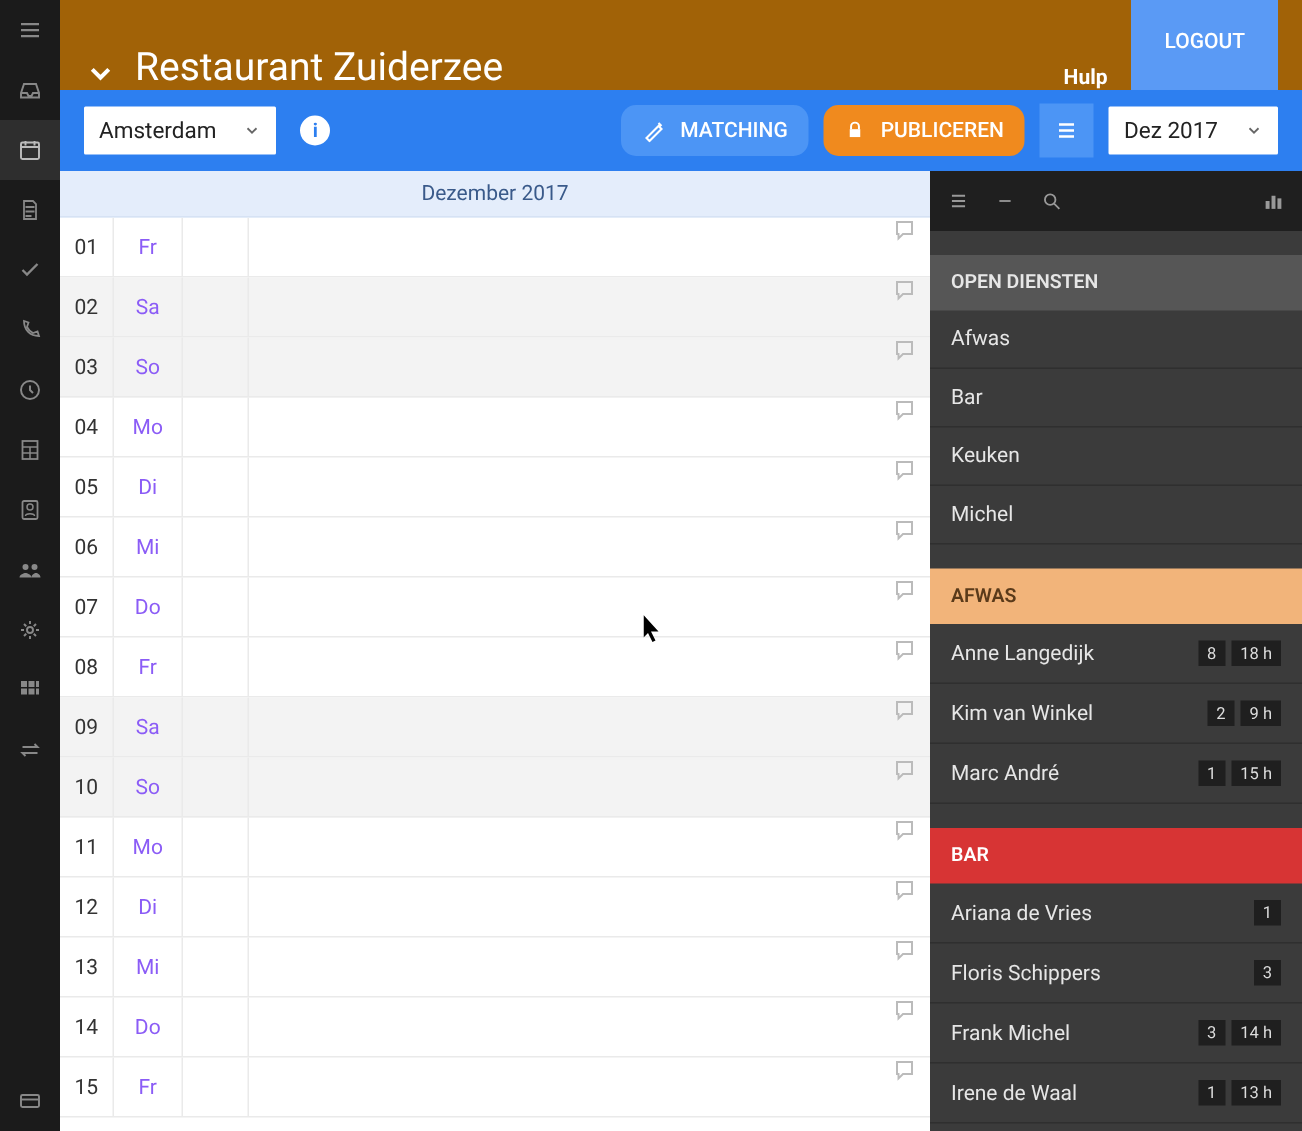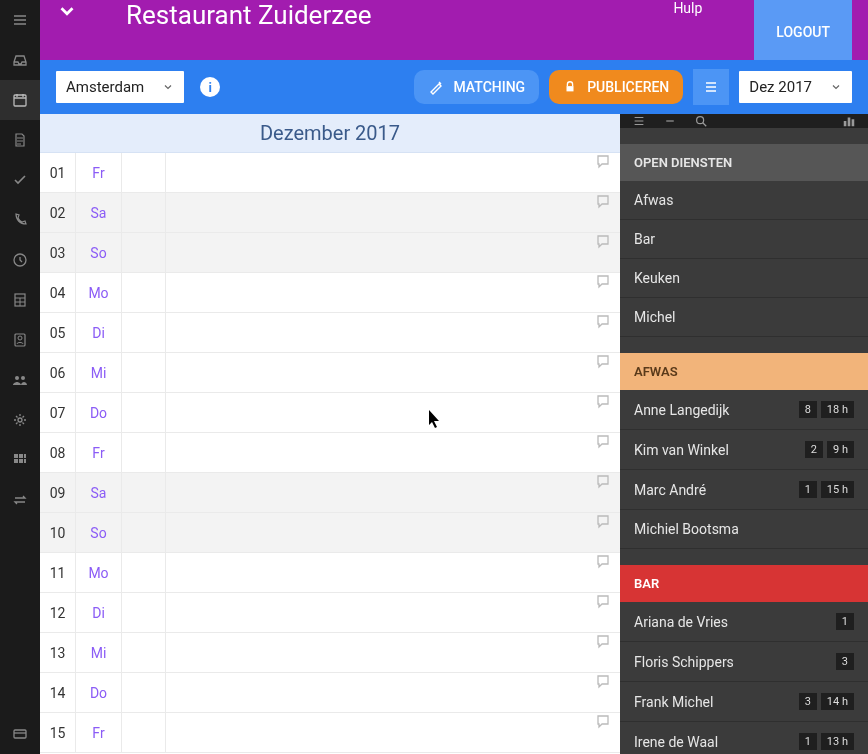--- a/index.html
+++ b/index.html
@@ -3,37 +3,37 @@
 <meta charset="utf-8">
 <style>
 * { margin: 0; padding: 0; box-sizing: border-box; }
 body { font-family: -apple-system, BlinkMacSystemFont, "Segoe UI", Roboto, Arial, sans-serif; width: 868px; height: 754px; overflow: hidden; background: #fff; }
 .app { display: flex; height: 754px; }
 .leftbar { width: 40px; background: #1b1b1b; display: flex; flex-direction: column; }
 .leftbar .licon { width: 40px; height: 40px; display: flex; align-items: center; justify-content: center; color: #888; cursor: pointer; }
 .leftbar .licon.active { background: #2e2e2e; color: #bbb; }
 .leftbar .spacer { flex: 1; }
 .main { flex: 1; display: flex; flex-direction: column; }
-.topbar { height: 60px; background: #a21caf; display: flex; align-items: flex-start; padding: 0 16px; color: #fff; gap: 36px; }
+.topbar { height: 60px; background: #a16207; display: flex; align-items: flex-end; padding: 0 16px; color: #fff; }
 .topbar .chev { margin-right: 12px; cursor: pointer; }
 .topbar .title { font-size: 26px; font-weight: 400; flex: 1; }
-.topbar .hulp { font-size: 14px; margin-right: 16px; cursor: pointer; }
+.topbar .hulp { font-size: 14px; margin-right: 16px; cursor: pointer; font-weight: bold; }
 .topbar .logout { background: #5a9af5; padding: 24px 22px; font-size: 14px; cursor: pointer; font-weight: 500; }
 .toolbar { height: 54px; background: #2d7ff0; display: flex; align-items: center; padding: 0 16px; gap: 10px; }
 .dropdown { background: #fff; color: #222; padding: 7px 10px; display: flex; align-items: center; gap: 18px; cursor: pointer; font-size: 15px; border-radius: 1px; }
 .dropdown .dd-chev { color: #666; }
 .info-circ { width: 20px; height: 20px; border-radius: 50%; background: #fff; color: #2d7ff0; display: flex; align-items: center; justify-content: center; font-weight: bold; font-size: 13px; cursor: pointer; margin-left: 6px; }
 .tspacer { flex: 1; }
 .btn { display: flex; align-items: center; gap: 10px; padding: 9px 14px; font-size: 14px; font-weight: 500; cursor: pointer; color: #fff; border-radius: 10px; }
 .btn.blue { background: #4c95f5; }
 .btn.orange { background: #f08a1e; }
 .sqicon { background: #4c95f5; width: 36px; height: 36px; display: flex; align-items: center; justify-content: center; cursor: pointer; }
 .content { flex: 1; display: flex; overflow: hidden; }
 .cal { flex: 1; display: flex; flex-direction: column; overflow: hidden; }
-.monthhdr { background: #e4edfb; color: #3a5a8a; text-align: center; padding: 7px 0; font-size: 20px; border-bottom: 1px solid #d6e2f4; }
+.monthhdr { background: #e4edfb; color: #3a5a8a; text-align: center; padding: 7px 0; font-size: 14px; border-bottom: 1px solid #d6e2f4; }
 .rows { flex: 1; overflow-y: auto; }
 .row { display: flex; height: 40px; border-bottom: 1px solid #eaeaea; align-items: flex-start; }
 .row.wkd { background: #f3f3f3; }
 .row .dnum { width: 36px; text-align: center; font-size: 14px; color: #333; border-right: 1px solid #eaeaea; height: 100%; display: flex; align-items: center; justify-content: center; }
 .row .dname { width: 46px; text-align: center; font-size: 14px; color: #8b5cf6; border-right: 1px solid #eaeaea; height: 100%; display: flex; align-items: center; justify-content: center; }
 .row .gap { width: 44px; border-right: 1px solid #eaeaea; height:100%; }
 .row .body { flex: 1; }
 .row .note { width: 34px; display: flex; align-items:center; justify-content:center; color: #bbb; cursor: pointer; }
 .side { width: 248px; background: #3b3b3b; color: #e6e6e6; display: flex; flex-direction: column; font-size: 14px; }
 .sidebar-top { height: 40px; background: #1f1f1f; display: flex; align-items: center; padding: 0 12px; gap: 18px; }
@@ -420,23 +420,20 @@
             <div class="item">
               <span class="iname">Kim van Winkel</span>
               <span class="badge">2</span>
               <span class="badge">9 h</span>
             </div>
             <div class="item">
               <span class="iname">Marc André</span>
               <span class="badge">1</span>
               <span class="badge">15 h</span>
             </div>
-            <div class="item">
-              <span class="iname">Michiel Bootsma</span>
-            </div>
             <div class="secthdr red">BAR</div>
             <div class="item">
               <span class="iname">Ariana de Vries</span>
               <span class="badge">1</span>
             </div>
             <div class="item">
               <span class="iname">Floris Schippers</span>
               <span class="badge">3</span>
             </div>
             <div class="item">

